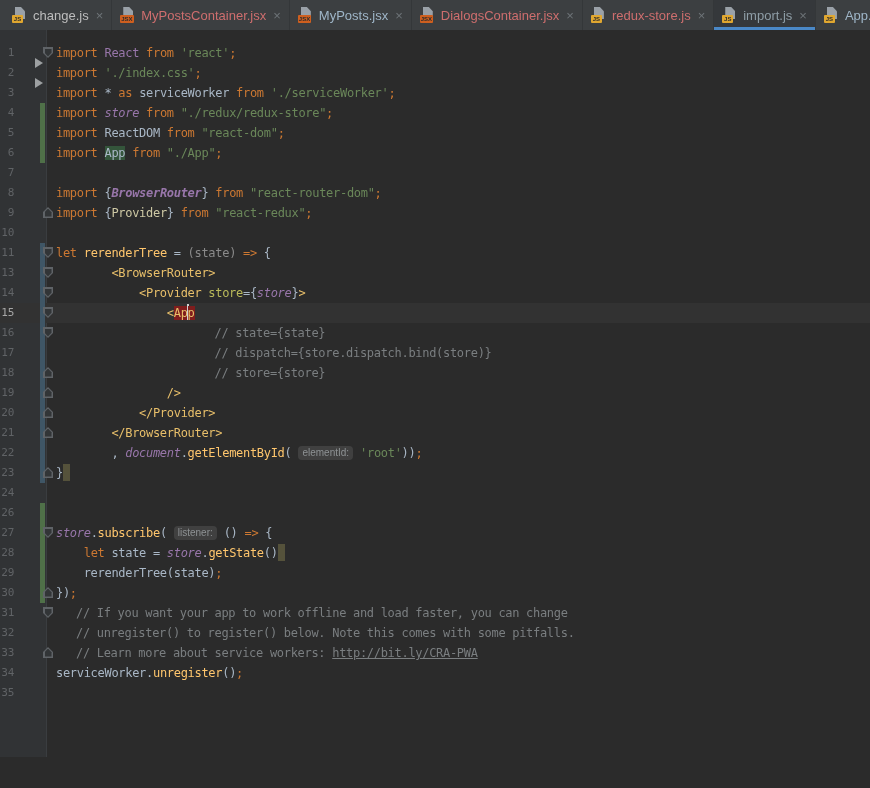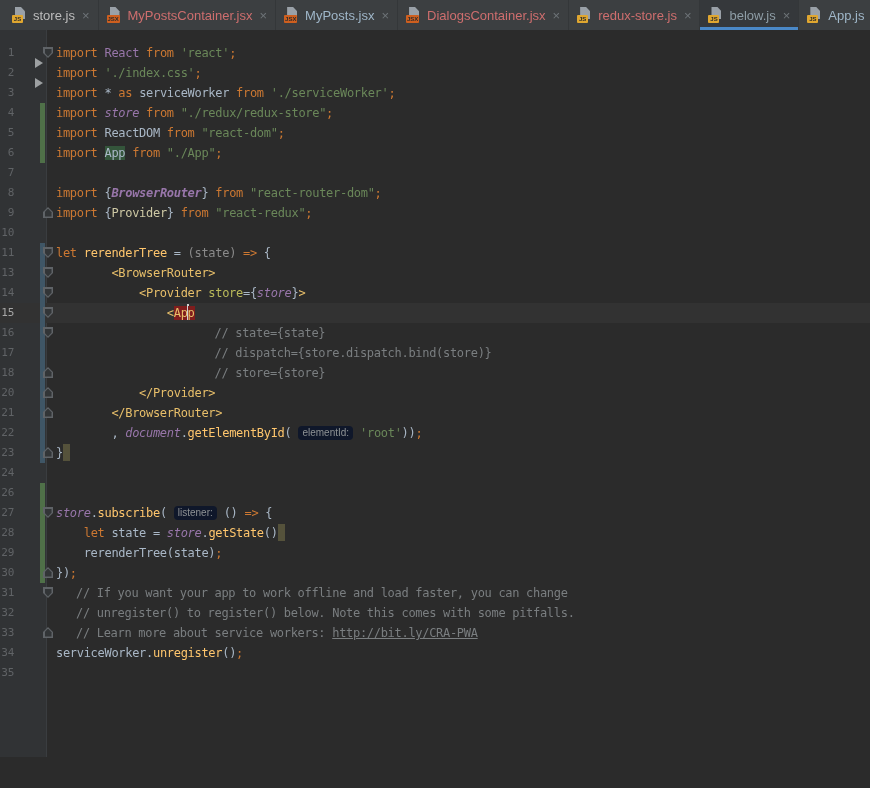--- a/index.html
+++ b/index.html
@@ -60,40 +60,40 @@
   .tk-cls { color:#9876AA; }
   .tk-cbi { color:#9876AA; font-style:italic; font-weight:bold; }
   .tk-cst { color:#CDC8A4; }
   .tk-def { color:#A9B7C6; }
   .tk-tag { color:#E8BF6A; }
   .tk-att { color:#BABA5A; }
   .tk-gry { color:#8A8A8A; }
   .tk-hla { background:#34553B; color:#A9B7C6; }
   .tk-hlt { background:#7f1d1d; color:#E8BF6A; }
   .hint { display:inline-block; font-family:"Liberation Sans",sans-serif;
-          font-size:10px; letter-spacing:0; background:#0f172a; color:#8E9294;
+          font-size:10px; letter-spacing:0; background:#404040; color:#8E9294;
           border-radius:4px; padding:0 4px; height:14px; line-height:14px;
           vertical-align:1px; }
   .caret { display:inline-block; width:2px; height:16px; background:#CFCFCF;
            vertical-align:-3px; margin:0 -1px; }
   .blockc { display:inline-block; width:7px; height:17px; background:#55523B;
             vertical-align:-4px; }
 
   .bottomfill { height:31px; background:#2B2B2B; }
 </style>
 </head>
 <body>
 
 <div class="tabbar">
   <div class="tab">
     <span class="ficon">
         <span class="page"></span>
         <span class="badge" style="background: rgb(224, 167, 48);">JS</span>
       </span>
-    <span class="tlabel" style="color: rgb(189, 189, 189);">store.js</span>
+    <span class="tlabel" style="color: rgb(189, 189, 189);">change.js</span>
     <span class="tclose">×</span>
   </div>
   <div class="tab">
     <span class="ficon">
         <span class="page"></span>
         <span class="badge" style="background: rgb(206, 95, 31);">JSX</span>
       </span>
     <span class="tlabel" style="color: rgb(206, 110, 110);">MyPostsContainer.jsx</span>
     <span class="tclose">×</span>
   </div>
@@ -119,21 +119,21 @@
         <span class="badge" style="background: rgb(224, 167, 48);">JS</span>
       </span>
     <span class="tlabel" style="color: rgb(206, 110, 110);">redux-store.js</span>
     <span class="tclose">×</span>
   </div>
   <div class="tab active">
     <span class="ficon">
         <span class="page"></span>
         <span class="badge" style="background: rgb(224, 167, 48);">JS</span>
       </span>
-    <span class="tlabel" style="color: rgb(142, 157, 166);">below.js</span>
+    <span class="tlabel" style="color: rgb(142, 157, 166);">import.js</span>
     <span class="tclose">×</span>
   </div>
   <div class="tab">
     <span class="ficon">
         <span class="page"></span>
         <span class="badge" style="background: rgb(224, 167, 48);">JS</span>
       </span>
     <span class="tlabel" style="color: rgb(159, 182, 200);">App.js</span>
     <span class="tclose">×</span>
   </div>
@@ -284,20 +284,31 @@
           <div class="bar blue"></div>
           <div class="fold end">
             <div class="fo"></div>
             <div class="fi"></div>
           </div>
         </div>
         <div class="code"><span class="tk-cmt">                    // store={store}</span></div>
       </div>
       <div class="row">
         <div class="gut">
+          <span class="ln">19</span>
+          <div class="bar blue"></div>
+          <div class="fold end">
+            <div class="fo"></div>
+            <div class="fi"></div>
+          </div>
+        </div>
+        <div class="code"><span class="tk-tag">                /&gt;</span></div>
+      </div>
+      <div class="row">
+        <div class="gut">
           <span class="ln">20</span>
           <div class="bar blue"></div>
           <div class="fold end">
             <div class="fo"></div>
             <div class="fi"></div>
           </div>
         </div>
         <div class="code"><span class="tk-tag">            &lt;/Provider&gt;</span></div>
       </div>
       <div class="row">

